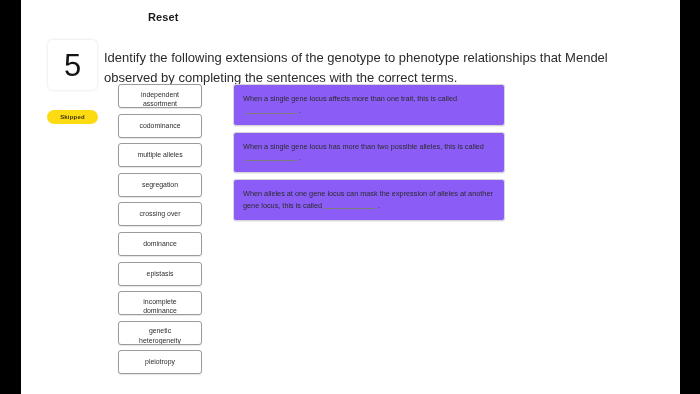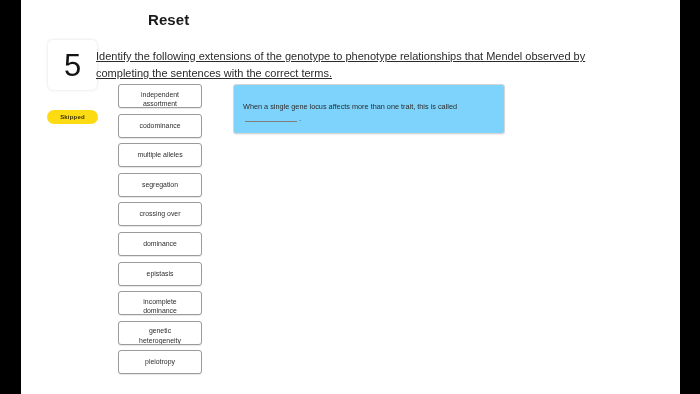--- a/index.html
+++ b/index.html
@@ -30,21 +30,21 @@
     width: 659px;
     height: 394px;
     background: #ffffff;
   }
 
   
   #reset-button {
     position: absolute;
     left: 127px;
     top: 11px;
-    font-size: 15px;
+    font-size: 11px;
     font-weight: bold;
     color: #1a1a1a;
     letter-spacing: 0.1px;
     cursor: pointer;
     background: none;
     border: none;
     padding: 0;
     font-family: "Liberation Sans", sans-serif;
   }
 
@@ -85,27 +85,26 @@
   #skipped-badge .txt {
     font-size: 6px;
     color: #3d3300;
     font-weight: bold;
     letter-spacing: 0.2px;
   }
 
   
   #prompt {
     position: absolute;
-    left: 75px;
+    left: 83px;
     top: 48px;
     width: 530px;
-    font-size: 11px;
+    font-size: 13px;
     line-height: 1.52;
     color: #2b2b2b;
-    text-decoration: underline;
   }
 
   
   #terms-column {
     position: absolute;
     left: 97px;
     top: 84px;
     width: 84px;
   }
   .term-box {
@@ -143,23 +142,23 @@
     left: 212px;
     top: 84px;
     width: 272px;
   }
   .statement-box {
     box-sizing: border-box;
     width: 272px;
     margin-bottom: 6px;
     border: 1px solid #d6d6d6;
     border-radius: 3px;
-    background: #7dd3fc;
+    background: #8b5cf6;
     box-shadow: 0 1px 1px rgba(0,0,0,0.07);
-    padding: 16px 9px 8px 9px;
+    padding: 8px 9px 8px 9px;
     min-height: 30px;
     cursor: pointer;
   }
   .statement-box .statement-text {
     font-size: 7.3px;
     line-height: 1.62;
     color: #2b2b2b;
   }
   .blank {
     display: inline-block;
@@ -229,16 +228,22 @@
         </div>
         <div class="term-box">
           <span class="term-label">pleiotropy</span>
         </div>
       </div>
 
     <div id="statements-column">
         <div class="statement-box">
           <div class="statement-text"><span>When a single gene locus affects more than one trait, this is called</span><span class="blank"></span><span class="period">.</span></div>
         </div>
+        <div class="statement-box">
+          <div class="statement-text"><span>When a single gene locus has more than two possible alleles, this is called</span><span class="blank"></span><span class="period">.</span></div>
+        </div>
+        <div class="statement-box">
+          <div class="statement-text"><span>When alleles at one gene locus can mask the expression of alleles at another gene locus, this is called</span><span class="blank"></span><span class="period">.</span></div>
+        </div>
       </div>
 
   </div>
 </div>
 
 </body></html>

